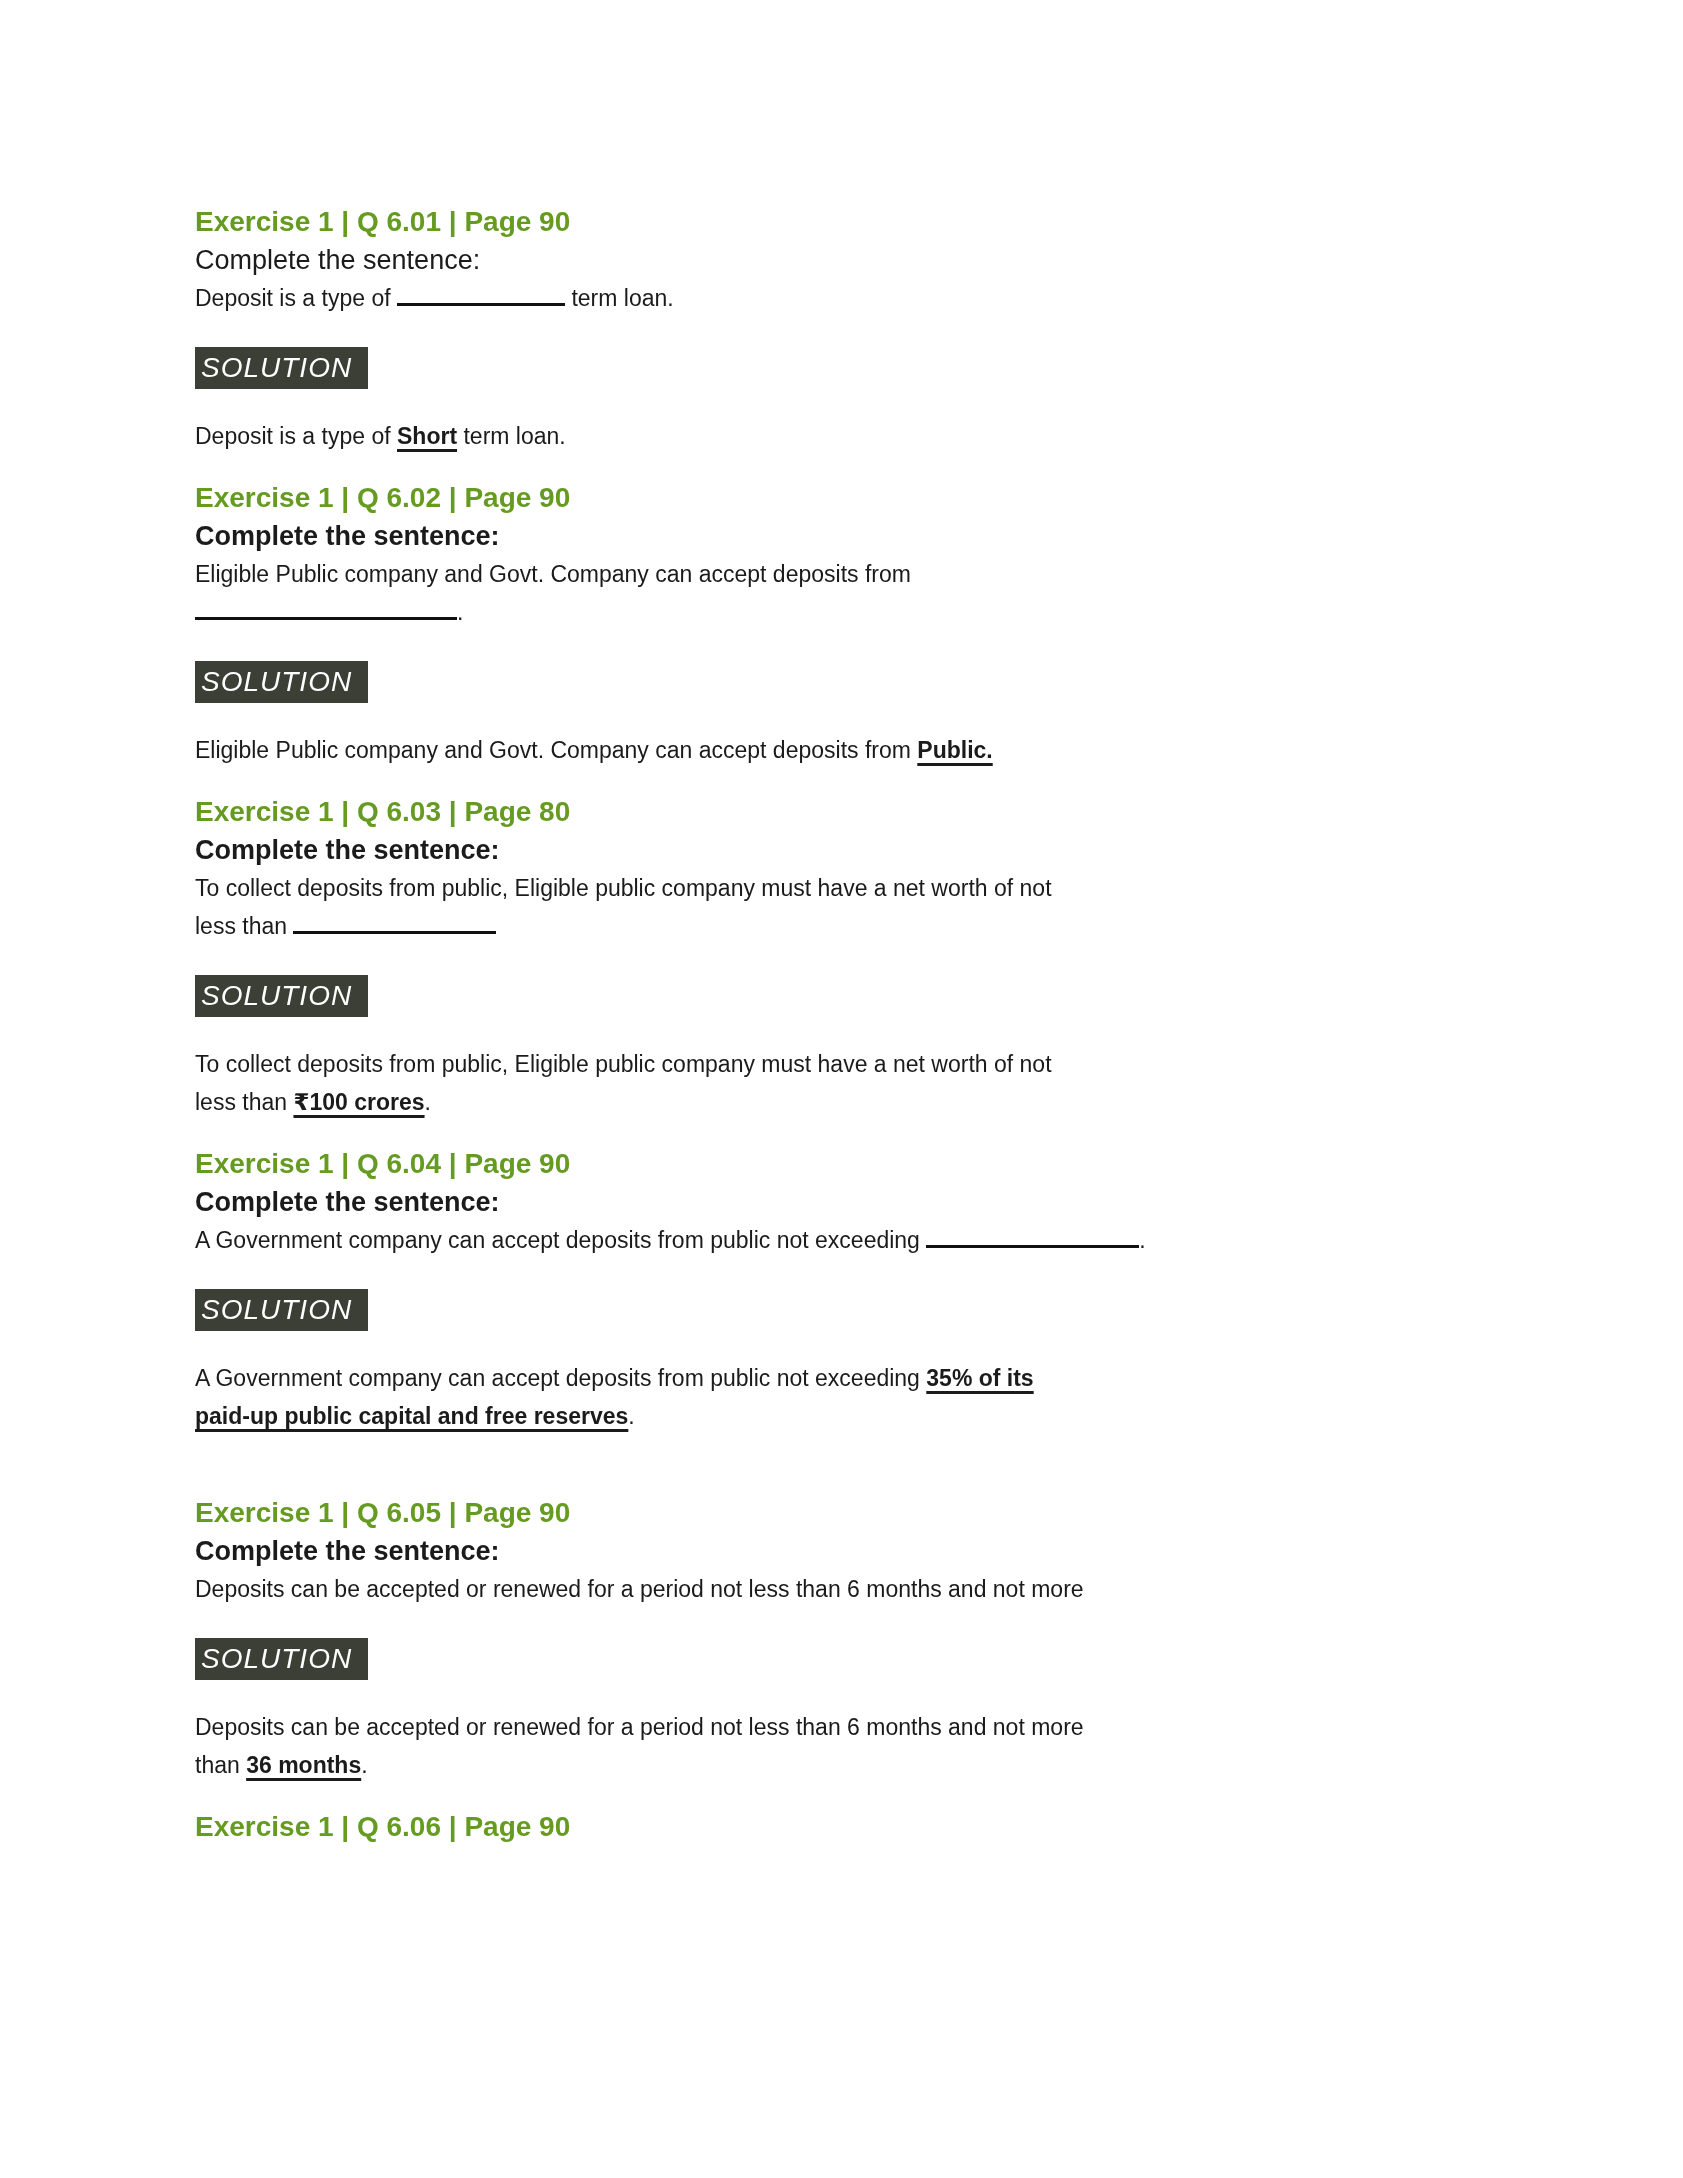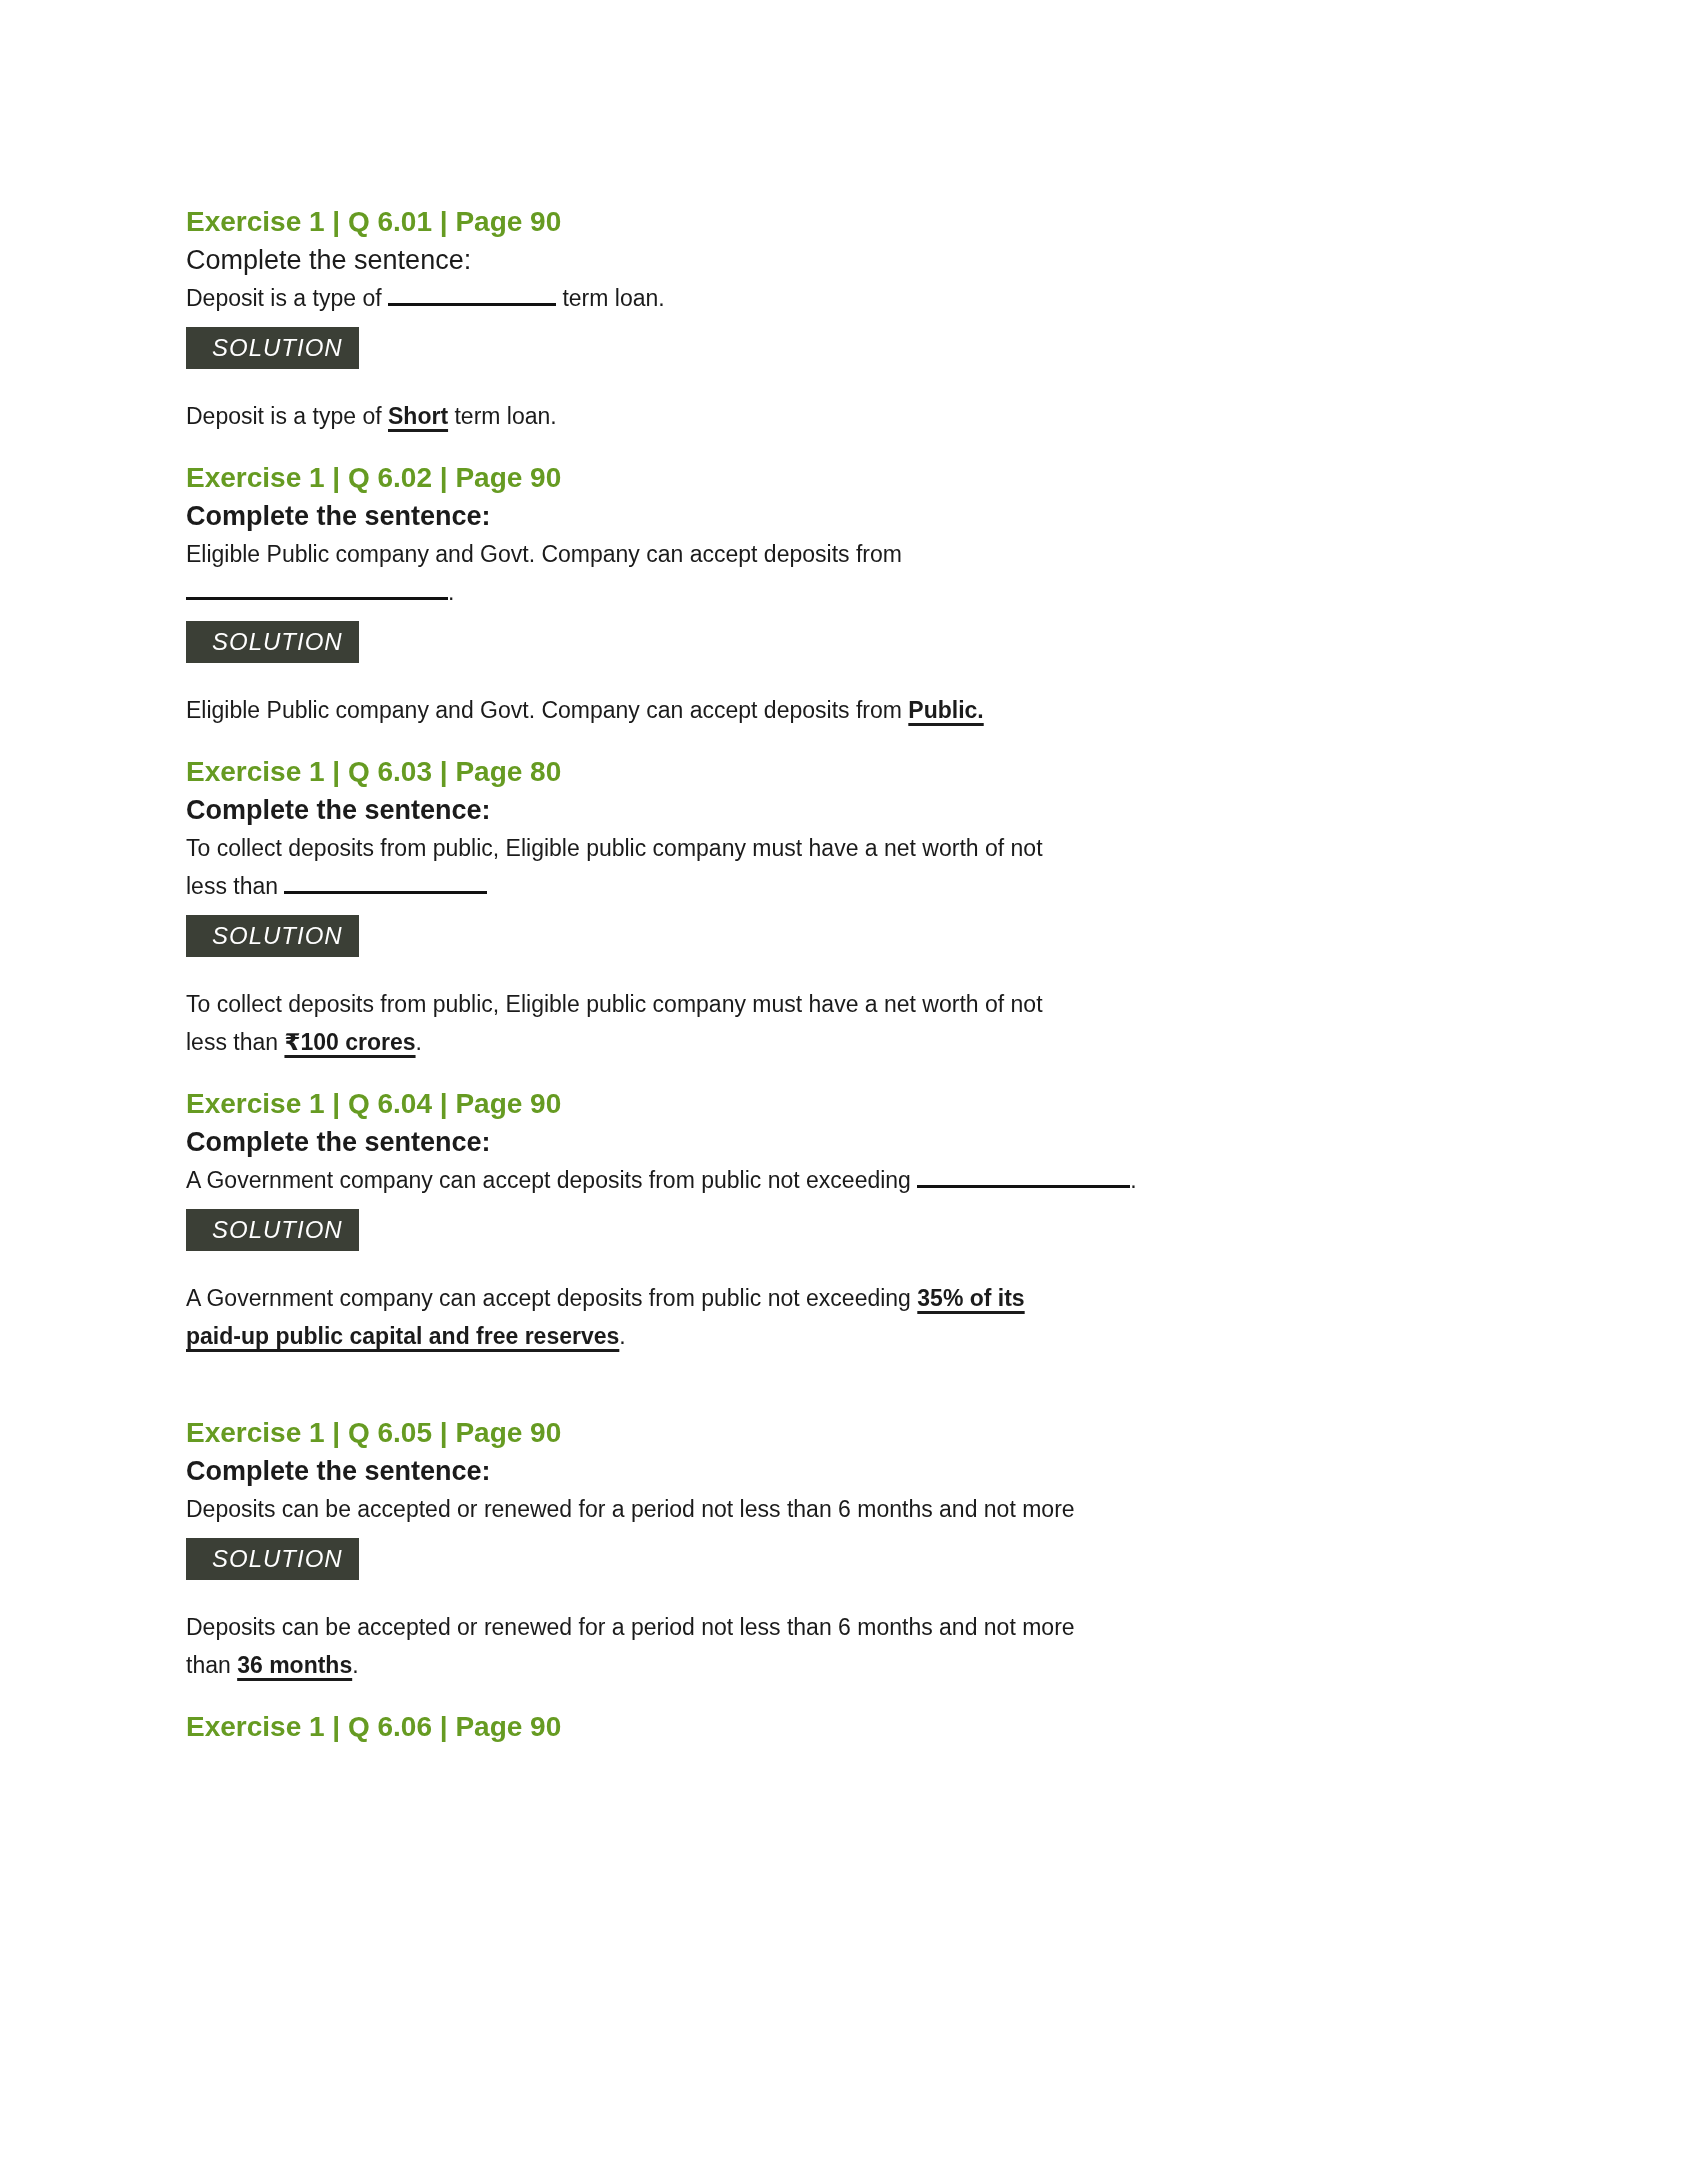--- a/index.html
+++ b/index.html
@@ -5,46 +5,46 @@
   html,body{margin:0;padding:0;background:#ffffff;}
   .page{
     position:relative;
     width:1683px;height:2178px;
     background:#ffffff;
     font-family:"Liberation Sans","DejaVu Sans",sans-serif;
     color:#1b1b1b;
     overflow:hidden;
   }
   .content{
-    position:absolute;left:186px;top:203px;width:1302px;
+    position:absolute;left:195px;top:203px;width:1302px;
   }
   .line{font-size:23px;line-height:38px;color:#1b1b1b;}
   .heading{
     font-size:28px;line-height:38px;font-weight:bold;
     color:var(--heading-green,#669b22);
     margin-top:24px;
   }
   .heading.first{margin-top:0;}
   .heading.gap-lg{margin-top:59px;}
   .instruction{font-size:27px;line-height:38px;font-weight:bold;}
   .instruction.plain{font-weight:normal;}
   .blank{
     display:inline-block;
     height:24px;
     border-bottom:3px solid #111111;
     vertical-align:baseline;
   }
   .badge{
     display:inline-block;
-    margin-top:10px;
+    margin-top:30px;
     background:var(--badge-bg,#3b3f36);
     color:var(--badge-text,#ffffff);
     font-style:italic;
-    font-size:24px;line-height:34px;
-    padding:4px 16px 4px 26px;
+    font-size:28px;line-height:34px;
+    padding:4px 16px 4px 6px;
     letter-spacing:1px;
   }
   .answer{margin-top:28px;}
   .key{
     font-weight:bold;
     text-decoration:underline;
     text-decoration-thickness:3px;
     text-underline-offset:5px;
   }
 </style>

